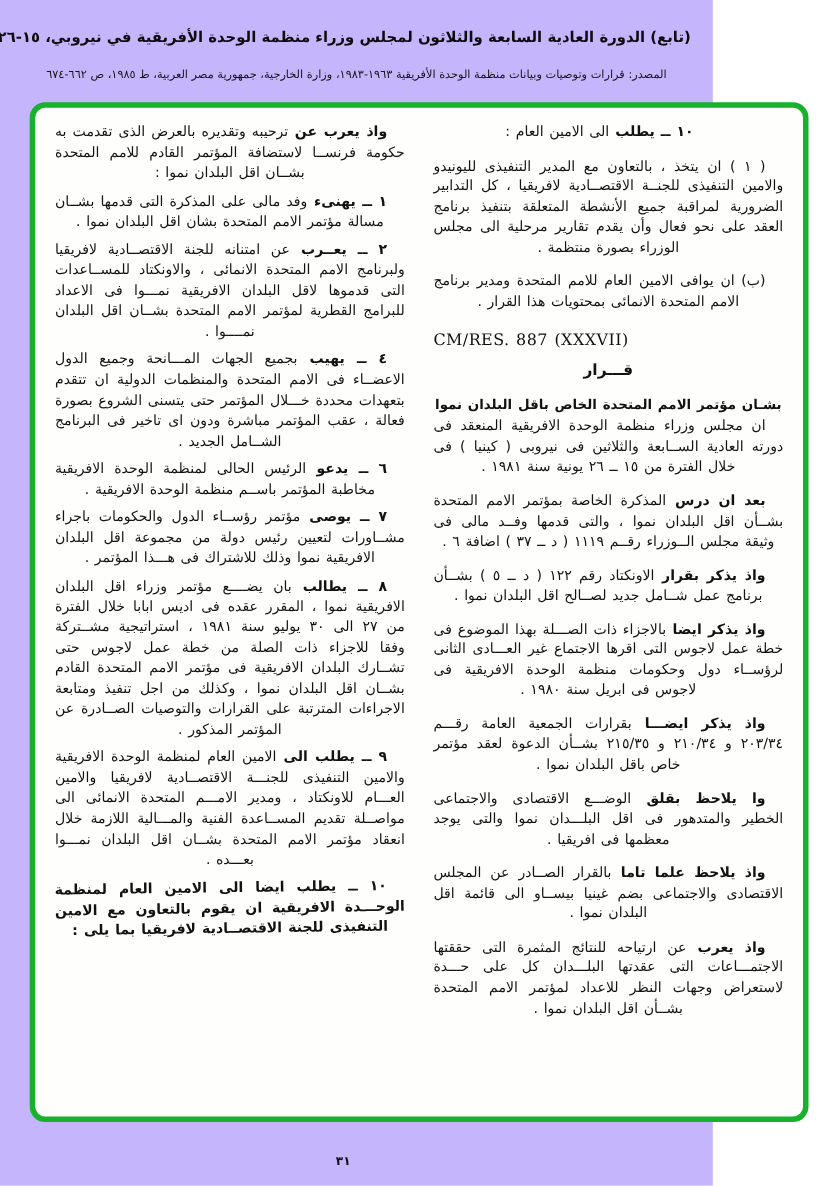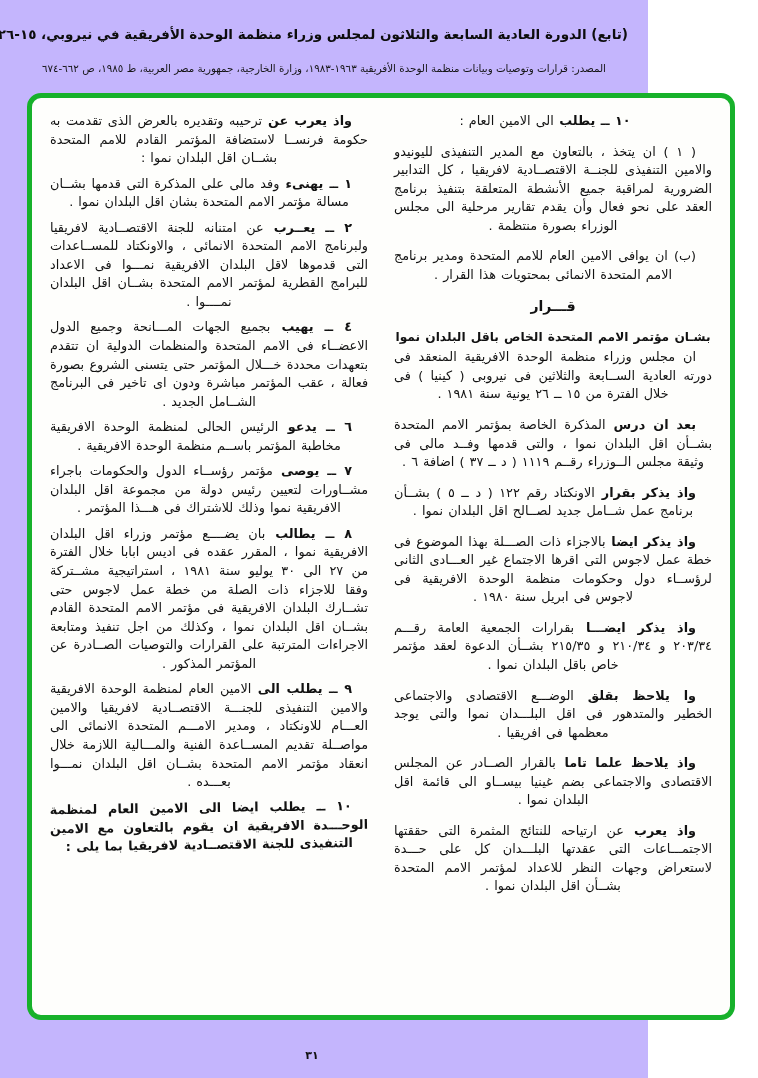--- a/index.html
+++ b/index.html
@@ -120,20 +120,21 @@
     <div class="header-line1">(تابع) الدورة العادية السابعة والثلاثون لمجلس وزراء منظمة الوحدة الأفريقية في نيروبي، ١٥-٢٦ يونيه ١٩٨١</div>
     <div class="header-line2">المصدر: قرارات وتوصيات وبيانات منظمة الوحدة الأفريقية ١٩٦٣-١٩٨٣، وزارة الخارجية، جمهورية مصر العربية، ط ١٩٨٥، ص ٦٦٢-٦٧٤</div>
   </header>
 
   <div class="green-box" style="border-color: rgb(23, 177, 43);">
     <div class="columns">
       <div class="col col-right" id="col-right">
           <p class="para item"><b class="lead">١٠ ــ يطلب </b>الى الامين العام :</p>
           <p class="para item">( ١ ) ان يتخذ ، بالتعاون مع المدير التنفيذى لليونيدو والامين التنفيذى للجنــة الاقتصــادية لافريقيا ، كل التدابير الضرورية لمراقبة جميع الأنشطة المتعلقة بتنفيذ برنامج العقد على نحو فعال وأن يقدم تقارير مرحلية الى مجلس الوزراء بصورة منتظمة .</p>
           <p class="para item">(ب) ان يوافى الامين العام للامم المتحدة ومدير برنامج الامم المتحدة الانمائى بمحتويات هذا القرار .</p>
+          <p class="para ref">CM/RES. 887 (XXXVII)</p>
           <p class="para title">قـــرار</p>
           <p class="para subtitle">بشـان مؤتمر الامم المتحدة الخاص باقل البلدان نموا</p>
           <p class="para item">ان مجلس وزراء منظمة الوحدة الافريقية المنعقد فى دورته العادية الســابعة والثلاثين فى نيروبى ( كينيا ) فى خلال الفترة من ١٥ ــ ٢٦ يونية سنة ١٩٨١ .</p>
           <p class="para item"><b class="lead">بعد ان درس </b>المذكرة الخاصة بمؤتمر الامم المتحدة بشــأن اقل البلدان نموا ، والتى قدمها وفــد مالى فى وثيقة مجلس الــوزراء رقــم ١١١٩ ( د ــ ٣٧ ) اضافة ٦ .</p>
           <p class="para item"><b class="lead">واذ يذكر بقرار </b>الاونكتاد رقم ١٢٢ ( د ــ ٥ ) بشــأن برنامج عمل شــامل جديد لصــالح اقل البلدان نموا .</p>
           <p class="para item"><b class="lead">واذ يذكر ايضا </b>بالاجزاء ذات الصـــلة بهذا الموضوع فى خطة عمل لاجوس التى اقرها الاجتماع غير العـــادى الثانى لرؤســاء دول وحكومات منظمة الوحدة الافريقية فى لاجوس فى ابريل سنة ١٩٨٠ .</p>
           <p class="para item"><b class="lead">واذ يذكر ايضـــا </b>بقرارات الجمعية العامة رقـــم ٢٠٣/٣٤ و ٢١٠/٣٤ و ٢١٥/٣٥ بشــأن الدعوة لعقد مؤتمر خاص باقل البلدان نموا .</p>
           <p class="para item"><b class="lead">وا يلاحظ بقلق </b>الوضـــع الاقتصادى والاجتماعى الخطير والمتدهور فى اقل البلـــدان نموا والتى يوجد معظمها فى افريقيا .</p>
           <p class="para item"><b class="lead">واذ يلاحظ علما تاما </b>بالقرار الصــادر عن المجلس الاقتصادى والاجتماعى بضم غينيا بيســاو الى قائمة اقل البلدان نموا .</p>
           <p class="para item"><b class="lead">واذ يعرب </b>عن ارتياحه للنتائج المثمرة التى حققتها الاجتمـــاعات التى عقدتها البلـــدان كل على حـــدة لاستعراض وجهات النظر للاعداد لمؤتمر الامم المتحدة بشــأن اقل البلدان نموا .</p>

